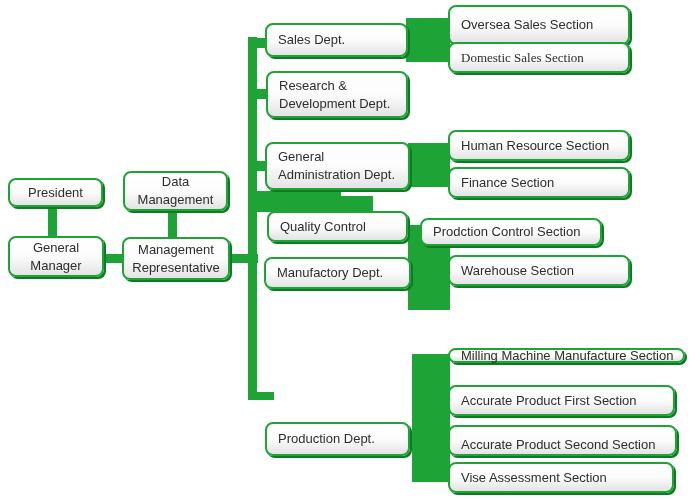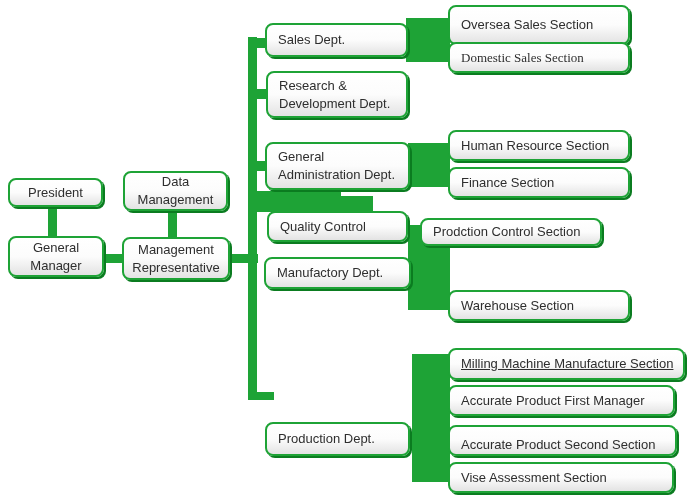--- a/index.html
+++ b/index.html
@@ -100,28 +100,28 @@
     </div>
     <div class="box align-left" style="left: 448px; top: 130px; width: 182px; height: 31px;">
       <span>Human Resource Section</span>
     </div>
     <div class="box align-left" style="left: 448px; top: 167px; width: 182px; height: 31px;">
       <span>Finance Section</span>
     </div>
     <div class="box align-left" style="left: 420px; top: 218px; width: 182px; height: 28px;">
       <span>Prodction Control Section</span>
     </div>
-    <div class="box align-left" style="left: 448px; top: 255px; width: 182px; height: 31px; margin-top: 35px;">
+    <div class="box align-left" style="left: 448px; top: 255px; width: 182px; height: 31px;">
       <span>Warehouse Section</span>
     </div>
-    <div class="box align-left" style="left: 448px; top: 348px; width: 237px; height: 32px; text-decoration: underline;">
+    <div class="box align-left" style="left: 448px; top: 348px; width: 237px; height: 15px;">
       <span>Milling Machine Manufacture Section</span>
     </div>
     <div class="box align-left" style="left: 448px; top: 385px; width: 227px; height: 31px;">
-      <span>Accurate Product First Manager</span>
+      <span>Accurate Product First Section</span>
     </div>
     <div class="box align-left" style="left: 448px; top: 425px; width: 229px; height: 31px; align-items: flex-end;">
       <span>Accurate Product Second Section</span>
     </div>
     <div class="box align-left" style="left: 448px; top: 462px; width: 226px; height: 31px;">
       <span>Vise Assessment Section</span>
     </div>
   </div>
 
 </body></html>

